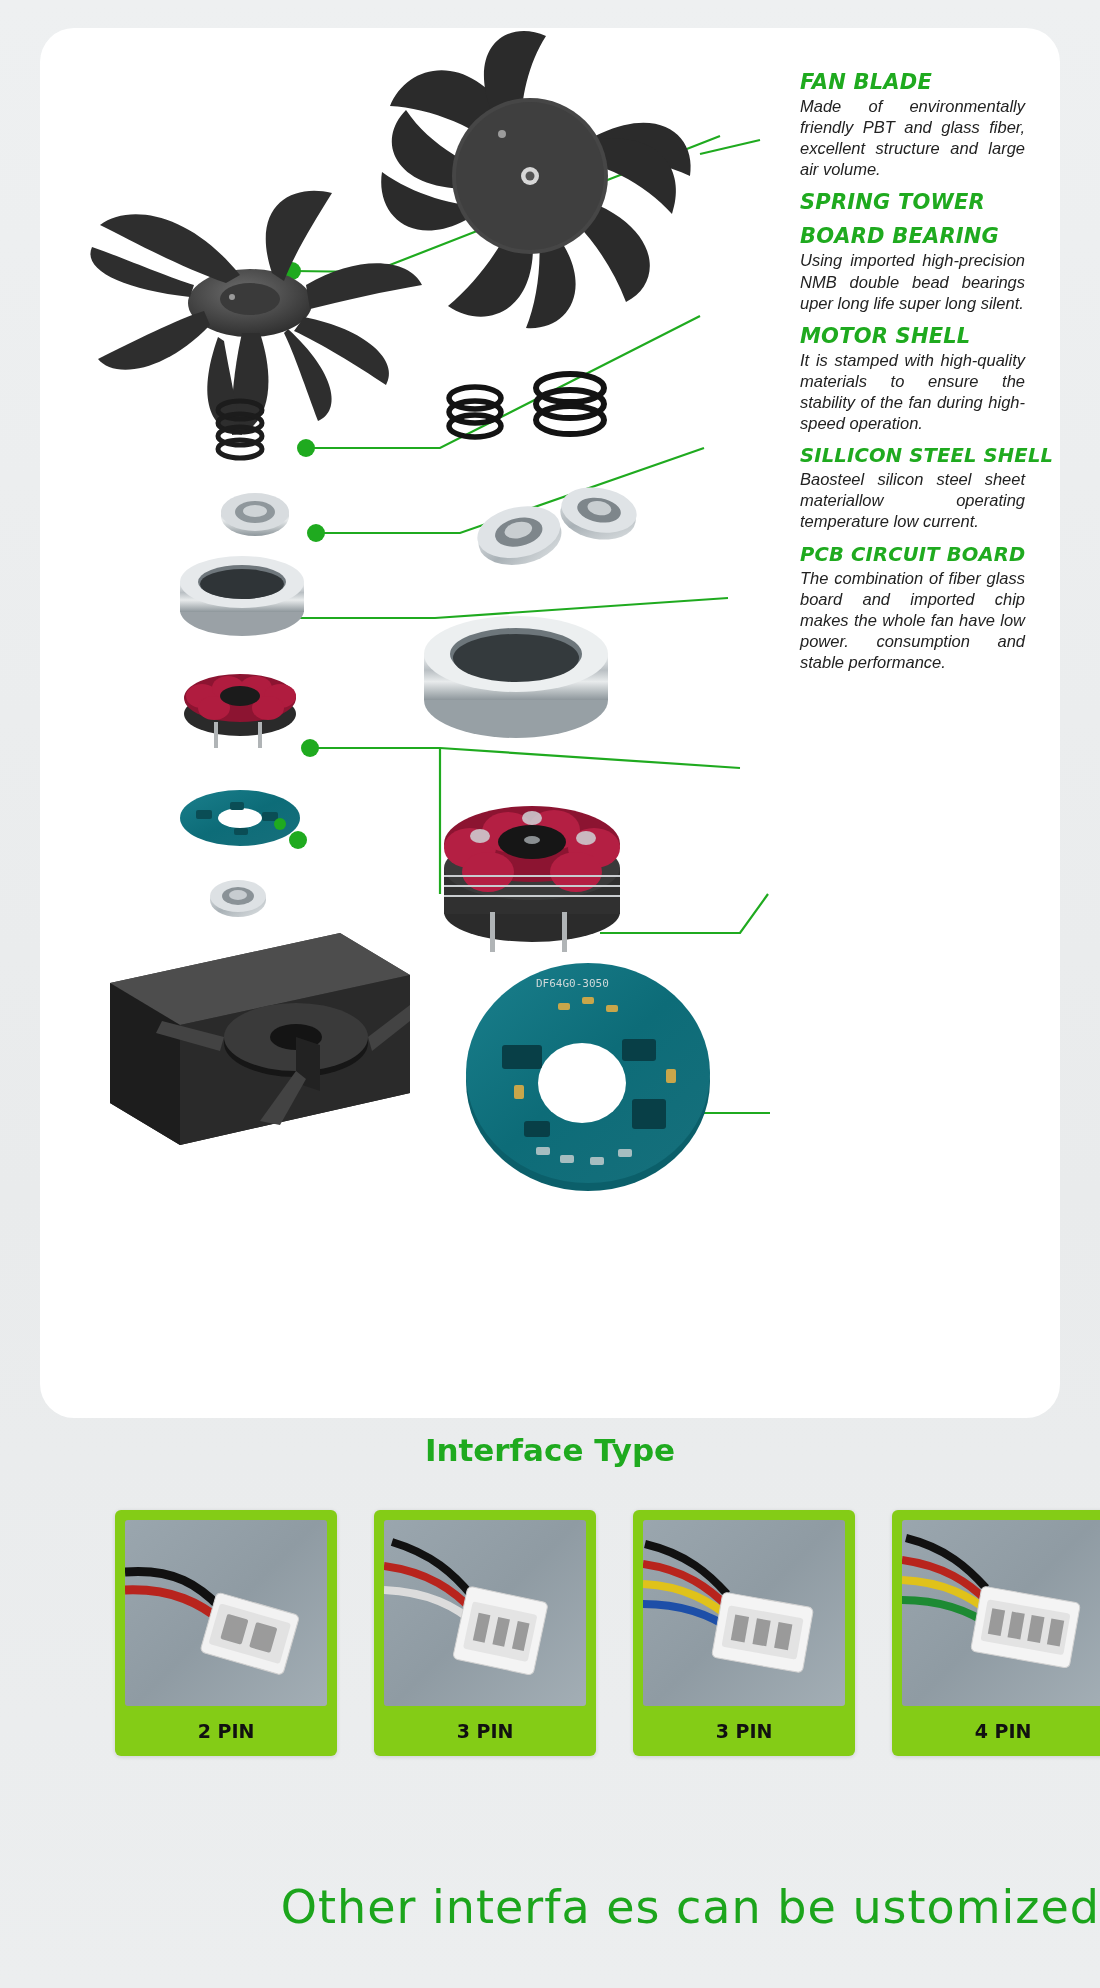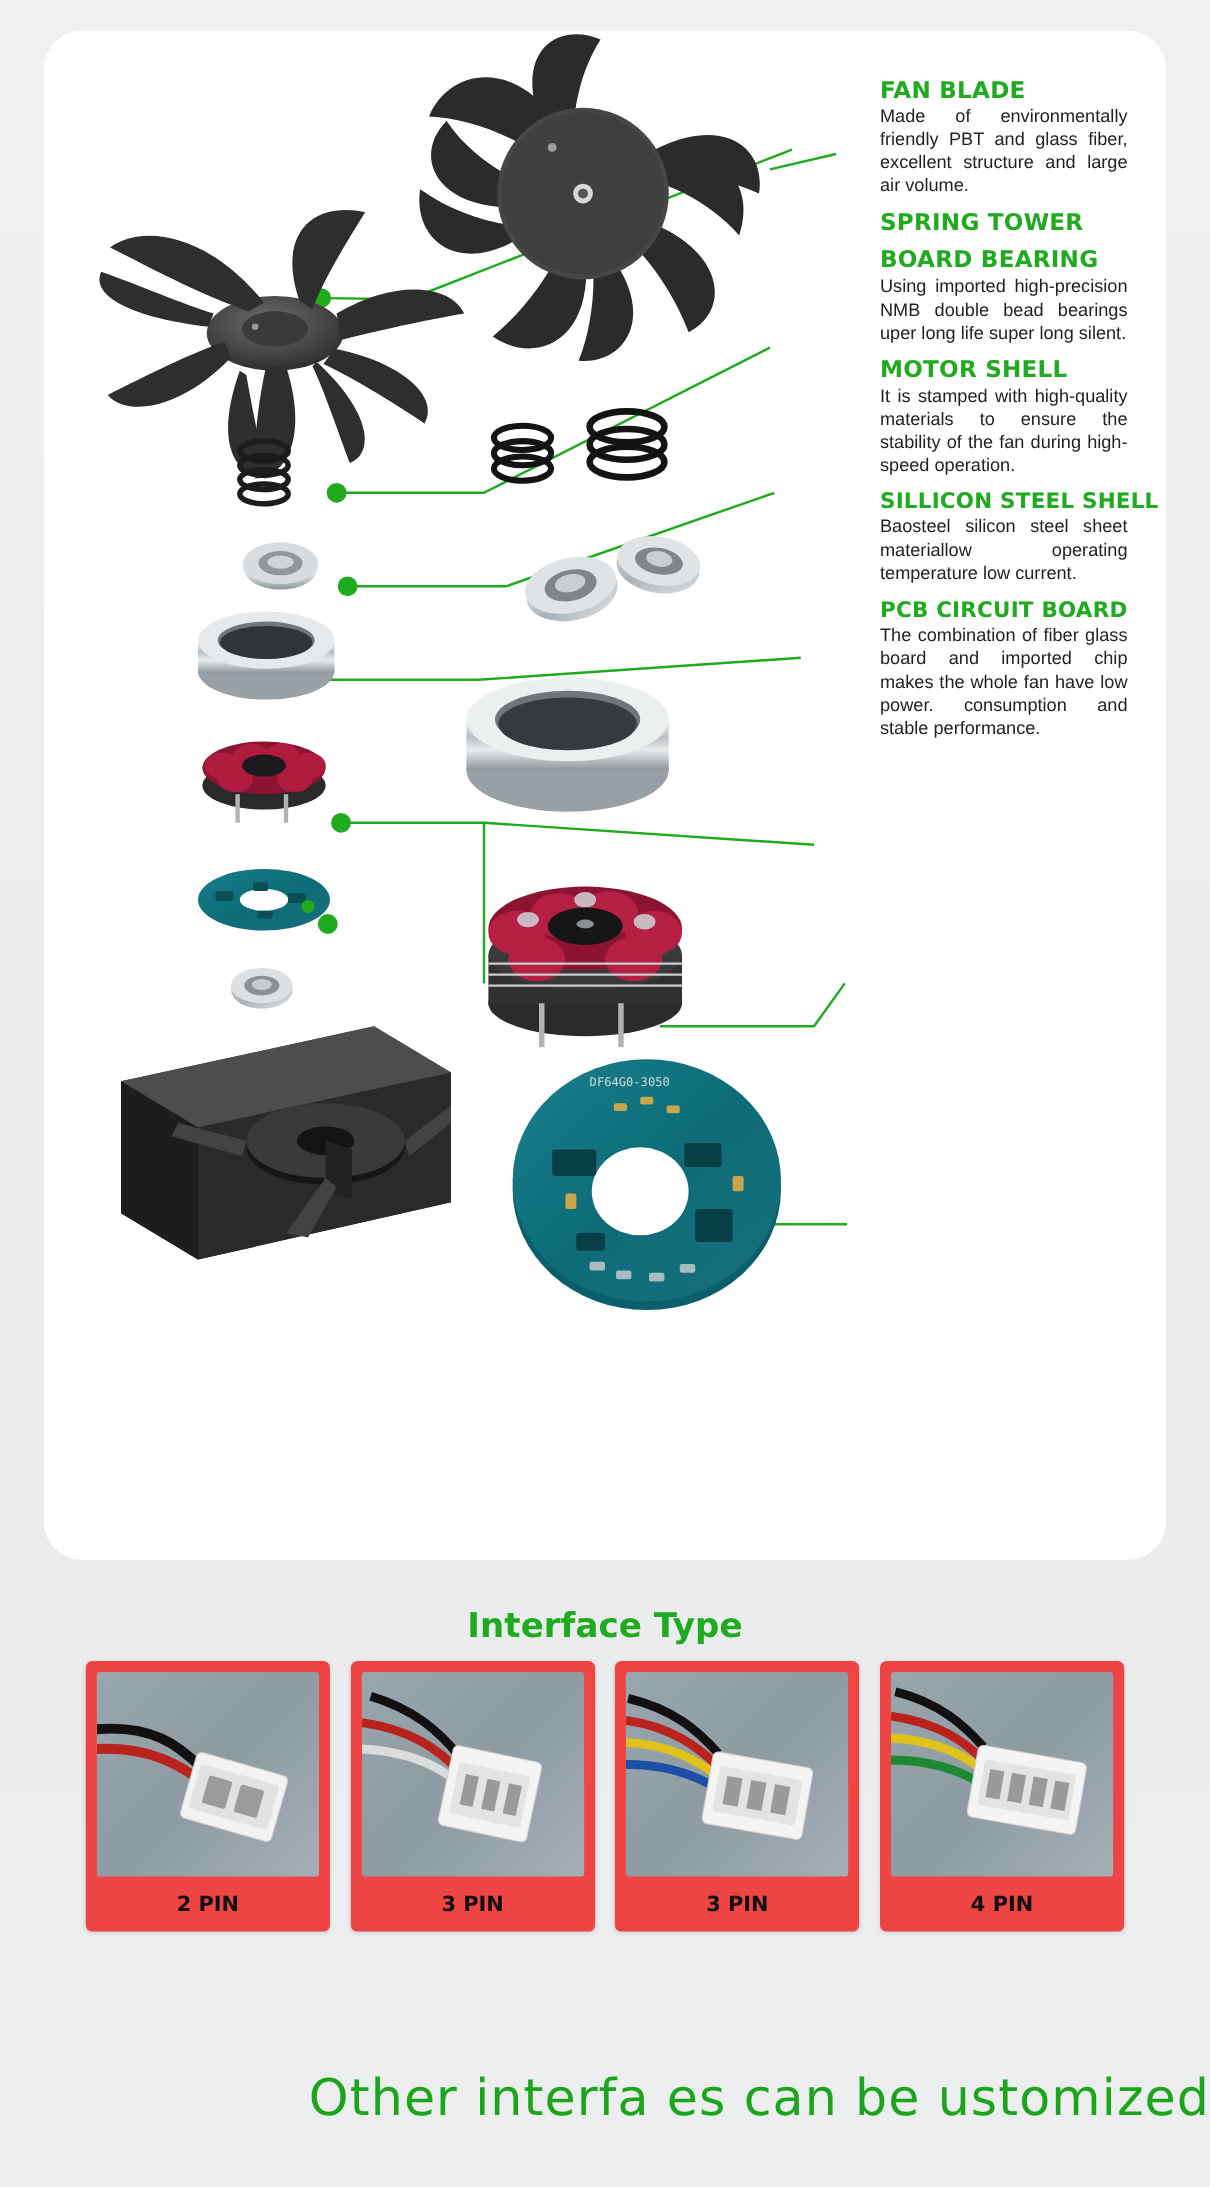--- a/index.html
+++ b/index.html
@@ -12,21 +12,21 @@
   }
   .panel{
     position:absolute;left:40px;top:28px;width:1020px;height:1390px;
     background:#ffffff;border-radius:34px;
   }
   
   .diagram{position:absolute;left:0;top:0;width:1020px;height:1652px;}
   .svg-layer{position:absolute;left:0;top:0;}
   
   .callouts{position:absolute;left:760px;top:42px;width:300px;}
-  .callout{margin-bottom:10px;}
+  .callout{margin-bottom:10px;font-style:italic;}
   .callout h3{
     margin:0 0 2px 0;
     color:#1faa1f;
     font-size:21px;
     letter-spacing:.2px;
     font-weight:bold;
     font-family:"DejaVu Sans", sans-serif;
     white-space:nowrap;
   }
   .callout h3.small{font-size:19.5px;}
@@ -36,30 +36,29 @@
     font-size:16.5px;
     line-height:1.28;
     text-align:justify;
     width:225px;
   }
   
   .interface-title{
     position:absolute;left:0;top:1432px;width:1100px;text-align:center;
     color:#1faa1f;font-size:31px;font-weight:bold;
     font-family:"DejaVu Sans", sans-serif;
-    margin-top:28px;
   }
   .pins{
     position:absolute;left:78px;top:1510px;width:944px;
     display:flex;justify-content:space-between;
   }
   .pin-card{
-    width:222px;background:#ef4444;border-radius:6px;
+    width:222px;background:#84cc16;border-radius:6px;
     box-shadow:0 1px 4px rgba(0,0,0,.13);
-    padding:10px 10px 0 10px;box-sizing:border-box;
+    padding:10px 10px 0 10px;box-sizing:border-box;margin-left:37px;
   }
   .pin-photo{
     width:202px;height:186px;border-radius:3px;
     background:linear-gradient(135deg,#9aa6ae 0%,#8f9ba3 50%,#a3aeb5 100%);
     position:relative;overflow:hidden;
   }
   .pin-label{
     height:50px;line-height:50px;text-align:center;
     font-size:19px;font-weight:bold;color:#111;
     font-family:"DejaVu Sans", sans-serif;

